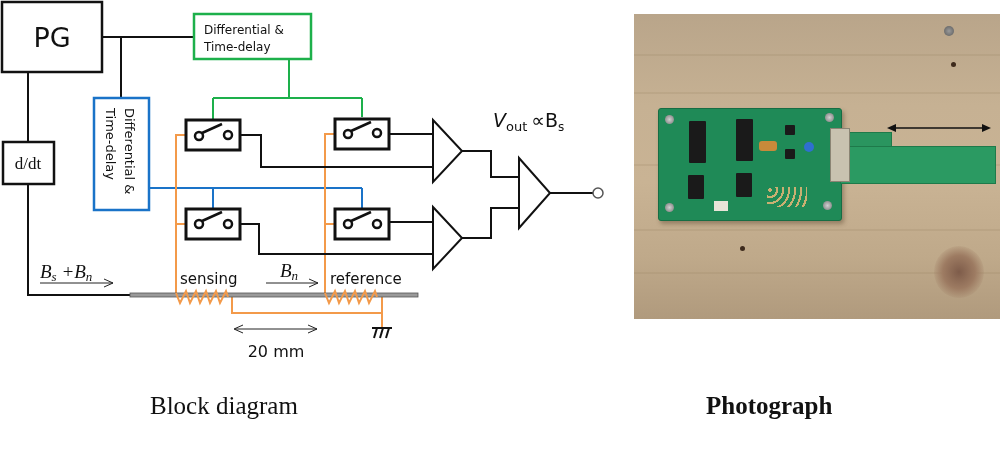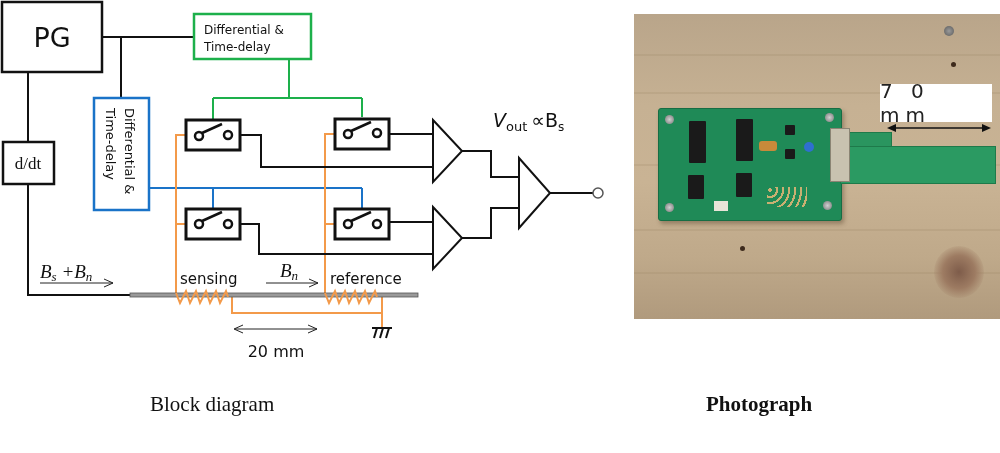--- a/index.html
+++ b/index.html
@@ -1,20 +1,20 @@
 <!DOCTYPE html>
 <html><head>
 <meta charset="utf-8">
 <style>
   html, body { margin: 0; padding: 0; background: #ffffff; }
   body { width: 1000px; height: 453px; position: relative; overflow: hidden; font-family: "DejaVu Sans", sans-serif; }
   #diagram { position: absolute; left: 0; top: 0; width: 630px; height: 380px; }
   .lbl { font-family: "DejaVu Sans", sans-serif; fill: #111; }
   .serif-it { font-family: "Liberation Serif", serif; font-style: italic; fill: #111; }
-  .caption { position: absolute; font-family: "Liberation Serif", serif; font-size: 21px; color: #111; white-space: nowrap; }
+  .caption { position: absolute; font-family: "Liberation Serif", serif; font-size: 25px; color: #111; white-space: nowrap; }
   #photo { position: absolute; left: 634px; top: 14px; width: 366px; height: 305px; overflow: hidden;
     background: linear-gradient(180deg, #b9a58a 0%, #c6b193 30%, #c9b394 55%, #bfa98a 80%, #b09a7d 100%); }
   .grain { position: absolute; left: 0; right: 0; height: 2px; background: rgba(150,125,95,0.18); }
   .pcb { position: absolute; left: 24px; top: 94px; width: 182px; height: 111px; background: #1f8a57; border: 1px solid #166d44; border-radius: 3px; box-shadow: 2px 3px 4px rgba(60,40,20,0.35); }
   .ic { position: absolute; background: #1a1a1a; border-radius: 1px; }
   .screw { position: absolute; width: 9px; height: 9px; border-radius: 50%; background: radial-gradient(#d0d0d0, #777); }
   .probe { position: absolute; left: 206px; top: 132px; width: 154px; height: 36px; background: #2b9a62; border: 1px solid #1e7a4a; }
   .probe-neck { position: absolute; left: 206px; top: 118px; width: 50px; height: 48px; background: #2a955f; border: 1px solid #1e7a4a; }
   .connector { position: absolute; left: 196px; top: 114px; width: 18px; height: 52px; background: #c8c2b0; border: 1px solid #8a8474; }
   .scale-box { position: absolute; left: 246px; top: 70px; width: 112px; height: 38px; background: #fff; display: flex; align-items: center; justify-content: center; font-family: "DejaVu Sans", sans-serif; font-size: 20px; letter-spacing: 6px; color: #222; }
@@ -183,17 +183,16 @@
     <div style="position:absolute;left:108px;top:78px;width:40px;height:20px;background:repeating-radial-gradient(circle at 3px 3px,#c9b072 0 2px,transparent 2px 6px)"></div>
   </div>
   <div class="probe-neck"></div>
   <div class="probe"></div>
   <div class="connector"></div>
   <svg style="position:absolute;left:0;top:0" width="366" height="305">
     <path d="M258,114 L352,114" stroke="#111" stroke-width="1.5"></path>
     <polygon points="253,114 262,110 262,118" fill="#111"></polygon>
     <polygon points="357,114 348,110 348,118" fill="#111"></polygon>
   </svg>
-  <div class="scale-box">7 0 mm</div>
 </div>
 
 <div class="caption" style="left:150px;top:392px;">Block diagram</div>
 <div class="caption" style="left:706px;top:392px;font-weight:bold;">Photograph</div>
 
 </body></html>

